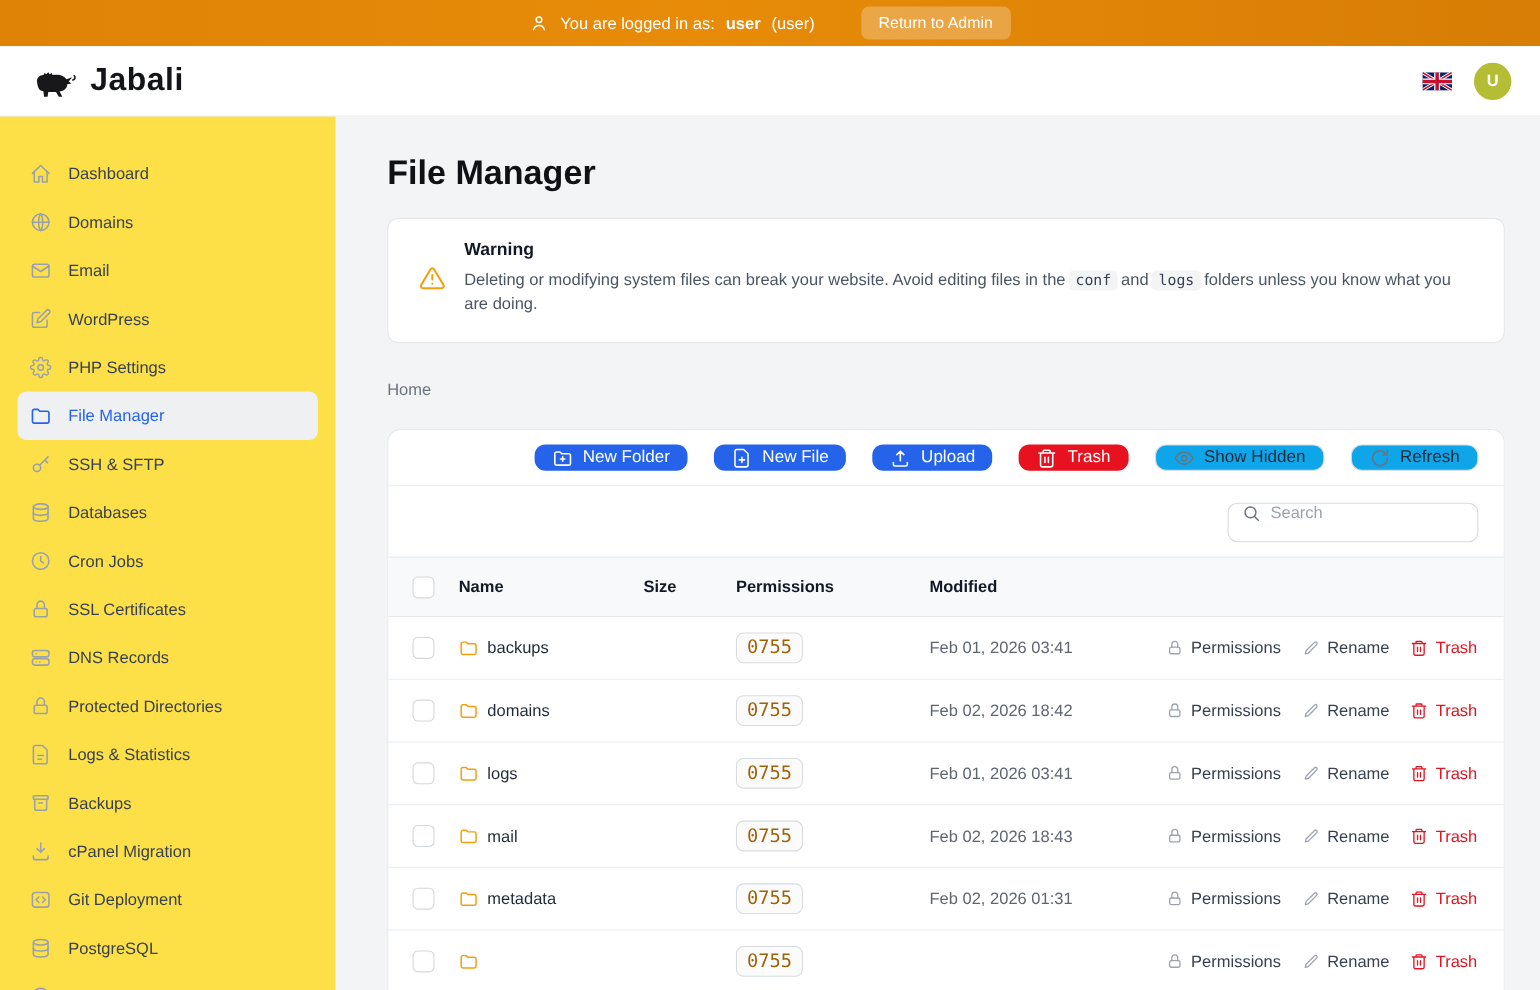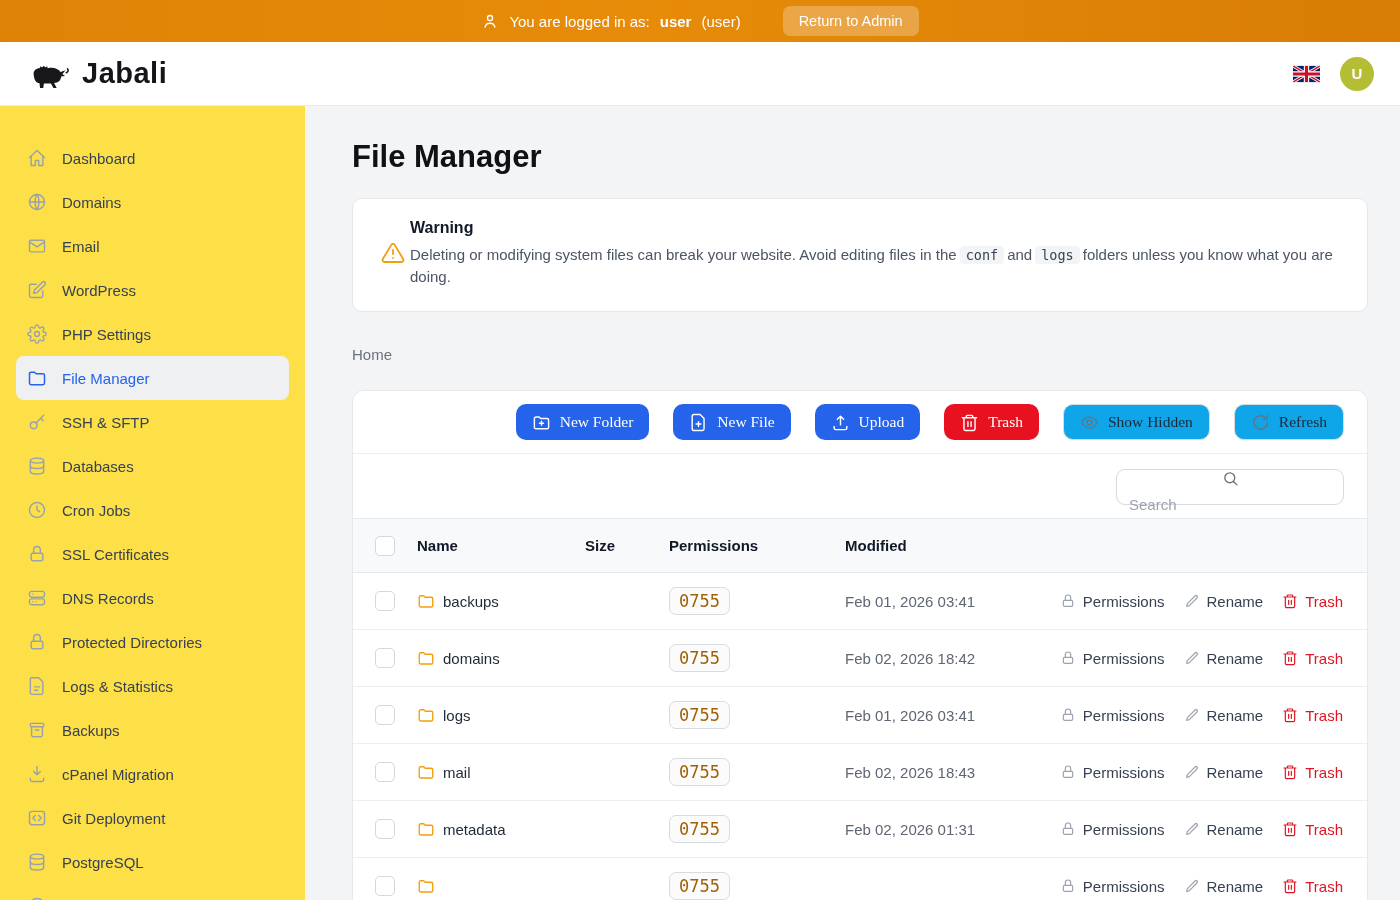--- a/index.html
+++ b/index.html
@@ -31,46 +31,46 @@
     padding:0 11px; border-radius:8px; font-size:15px; color:#374151; cursor:pointer; }
   .side-item svg { width:20px; height:20px; stroke:#98a1ad; flex-shrink:0; }
   .side-item.active { background:#eef0f2; color:#2563eb; }
   .side-item.active svg { stroke:#2563eb; }
 
   .content { flex:1; padding:0 32px 0 47px; }
   h1 { margin-top:33px; font-size:31px; font-weight:700; color:#0f1115; }
 
   
   .warn-card { margin-top:23px; background:#fff; border:1px solid #e7e8ea; border-radius:10px;
-    padding:20px 24px 24px 28px; display:flex; gap:5px; }
+    padding:20px 24px 24px 28px; display:flex; gap:17px; }
   .warn-card svg { width:24px; height:24px; stroke:#f59e0b; align-self:center; flex-shrink:0; }
   .warn-title { font-size:16px; font-weight:700; color:#111827; }
   .warn-text { margin-top:7px; font-size:15px; line-height:21px; color:#4b5563; max-width:960px; }
   .code-chip { font-family:"DejaVu Sans Mono", monospace; font-size:13.5px; color:#374151;
     background:#f3f4f6; border-radius:4px; padding:1px 6px; margin:0 3px; }
 
   .breadcrumb { margin-top:34px; font-size:15px; color:#6b7280; }
   .breadcrumb span { cursor:pointer; }
 
   
   .panel { margin-top:27px; background:#fff; border:1px solid #e7e8ea; border-bottom:none;
     border-radius:12px 12px 0 0; }
   .toolbar { display:flex; justify-content:flex-end; align-items:center; gap:24px;
     padding:13px 23px; border-bottom:1px solid #eceef0; }
-  .btn { height:36px; display:flex; align-items:center; gap:9px; padding:0 16px;
-    border-radius:10px; font-size:15.5px; border:none; cursor:pointer; font-family:Liberation Serif, serif; }
+  .btn { height:24px; display:flex; align-items:center; gap:9px; padding:0 16px;
+    border-radius:10px; font-size:15.5px; border:none; cursor:pointer; font-family:Liberation Sans, sans-serif; }
   .btn svg { width:19px; height:19px; }
   .btn-blue { background:#2563eb; color:#fff; }
   .btn-red  { background:#e8111f; color:#fff; }
   .btn-outline { background:#0ea5e9; color:#1f2937; border:1px solid #d7dade; }
   .btn-outline svg { stroke:#6b7280; }
 
   .searchrow { display:flex; justify-content:flex-end; padding:15px 23px 13px; }
   .search { width:228px; height:36px; border:1px solid #d7dade; border-radius:9px;
-    display:flex; align-items:center; gap:9px; padding:0 12px;flex-direction:column; }
+    display:flex; align-items:flex-start; gap:9px; padding:0 12px; }
   .search svg { width:17px; height:17px; stroke:#6b7280; flex-shrink:0; }
   .search input { border:none; outline:none; width:100%; font-size:15px; color:#374151;
     font-family:inherit; background:transparent; }
   .search input::placeholder { color:#9ca3af; }
 
   .grid-row { display:grid; grid-template-columns:64px 168px 84px 176px 1fr 280px; align-items:center; }
   .thead { height:55px; background:#f8f9fa; border-top:1px solid #e7e8ea; border-bottom:1px solid #e7e8ea;
     font-weight:700; font-size:15px; color:#111827; }
   .trow { height:57px; border-bottom:1px solid #eceef0; font-size:15px; }
   .cb { width:20px; height:20px; margin-left:22px; border:1.5px solid #d4d7db; border-radius:5px;

